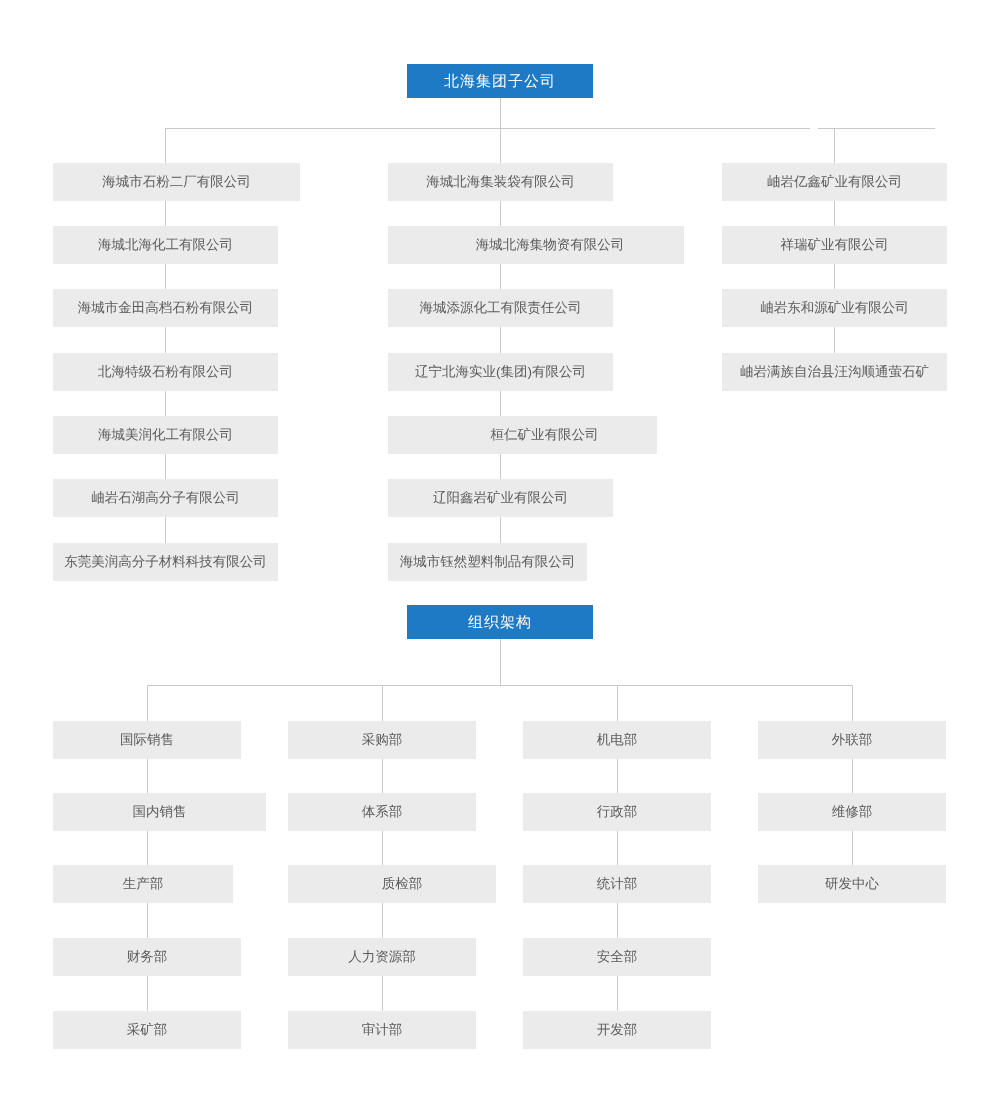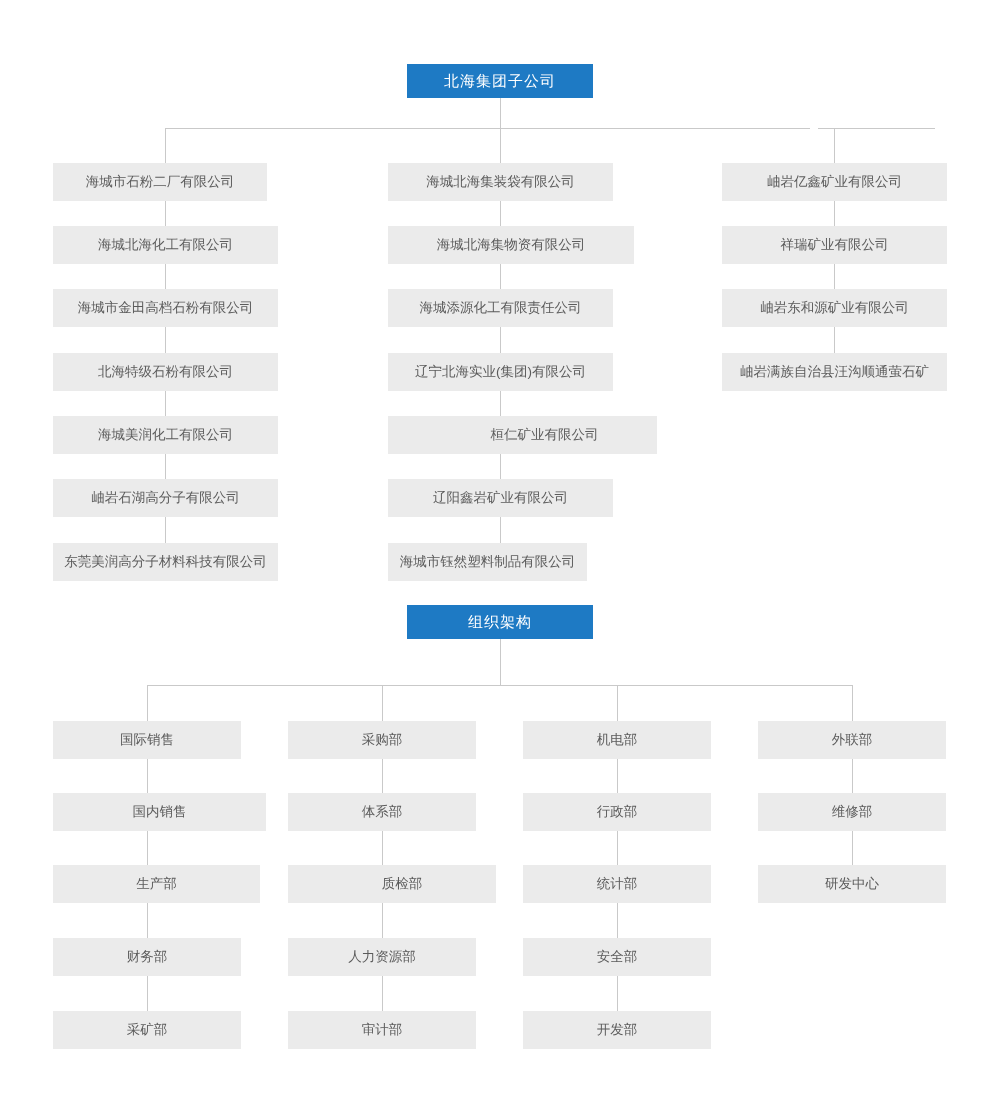--- a/index.html
+++ b/index.html
@@ -101,30 +101,30 @@
   <div class="vline" style="left:500px; top:264px; height:25px;"></div>
   <div class="vline" style="left:500px; top:327px; height:26px;"></div>
   <div class="vline" style="left:500px; top:391px; height:25px;"></div>
   <div class="vline" style="left:500px; top:454px; height:25px;"></div>
   <div class="vline" style="left:500px; top:517px; height:26px;"></div>
 
   <div class="vline" style="left:834px; top:201px; height:25px;"></div>
   <div class="vline" style="left:834px; top:264px; height:25px;"></div>
   <div class="vline" style="left:834px; top:327px; height:26px;"></div>
 
-  <div class="node" style="left:53px; top:163px;  width:214px;">海城市石粉二厂有限公司</div>
+  <div class="node" style="left:53px; top:163px;  width:247px;">海城市石粉二厂有限公司</div>
   <div class="node" style="left:53px; top:226px;  width:225px;">海城北海化工有限公司</div>
   <div class="node" style="left:53px; top:289px;  width:225px;">海城市金田高档石粉有限公司</div>
   <div class="node" style="left:53px; top:353px;  width:225px;">北海特级石粉有限公司</div>
   <div class="node" style="left:53px; top:416px;  width:225px;">海城美润化工有限公司</div>
   <div class="node" style="left:53px; top:479px;  width:225px;">岫岩石湖高分子有限公司</div>
   <div class="node" style="left:53px; top:543px;  width:225px;">东莞美润高分子材料科技有限公司</div>
 
   <div class="node" style="left:388px; top:163px; width:225px;">海城北海集装袋有限公司</div>
-  <div class="node" style="left:388px; top:226px; width:246px;">海城北海集物资有限公司</div>
+  <div class="node" style="left:388px; top:226px; width:268px;padding-left:28px;">海城北海集物资有限公司</div>
   <div class="node" style="left:388px; top:289px; width:225px;">海城添源化工有限责任公司</div>
   <div class="node" style="left:388px; top:353px; width:225px;">辽宁北海实业(集团)有限公司</div>
   <div class="node" style="left:388px; top:416px; width:225px;padding-left:44px;">桓仁矿业有限公司</div>
   <div class="node" style="left:388px; top:479px; width:225px;">辽阳鑫岩矿业有限公司</div>
   <div class="node" style="left:388px; top:543px; width:199px;">海城市钰然塑料制品有限公司</div>
 
   <div class="node" style="left:722px; top:163px; width:225px;">岫岩亿鑫矿业有限公司</div>
   <div class="node" style="left:722px; top:226px; width:225px;font-family:Liberation Serif, serif;">祥瑞矿业有限公司</div>
   <div class="node" style="left:722px; top:289px; width:225px;">岫岩东和源矿业有限公司</div>
   <div class="node" style="left:722px; top:353px; width:225px;">岫岩满族自治县汪沟顺通萤石矿</div>
@@ -156,21 +156,21 @@
   <div class="vline" style="left:617px; top:759px; height:34px;"></div>
   <div class="vline" style="left:617px; top:830px; height:35px;"></div>
   <div class="vline" style="left:617px; top:903px; height:35px;"></div>
   <div class="vline" style="left:617px; top:975px; height:36px;"></div>
 
   <div class="vline" style="left:852px; top:759px; height:34px;"></div>
   <div class="vline" style="left:852px; top:830px; height:35px;"></div>
 
   <div class="node dept" style="left:53px;  top:721px;  width:188px;">国际销售</div>
   <div class="node dept" style="left:53px;  top:793px;  width:213px;">国内销售</div>
-  <div class="node dept" style="left:53px;  top:865px;  width:207px;">生产部</div>
+  <div class="node dept" style="left:53px;  top:865px;  width:180px;">生产部</div>
   <div class="node dept" style="left:53px;  top:938px;  width:188px;">财务部</div>
   <div class="node dept" style="left:53px;  top:1011px; width:188px;">采矿部</div>
 
   <div class="node dept" style="left:288px; top:721px;  width:188px;">采购部</div>
   <div class="node dept" style="left:288px; top:793px;  width:188px;">体系部</div>
   <div class="node dept" style="left:288px; top:865px;  width:188px;padding-left:20px;">质检部</div>
   <div class="node dept" style="left:288px; top:938px;  width:188px;">人力资源部</div>
   <div class="node dept" style="left:288px; top:1011px; width:188px;">审计部</div>
 
   <div class="node dept" style="left:523px; top:721px;  width:188px;">机电部</div>

